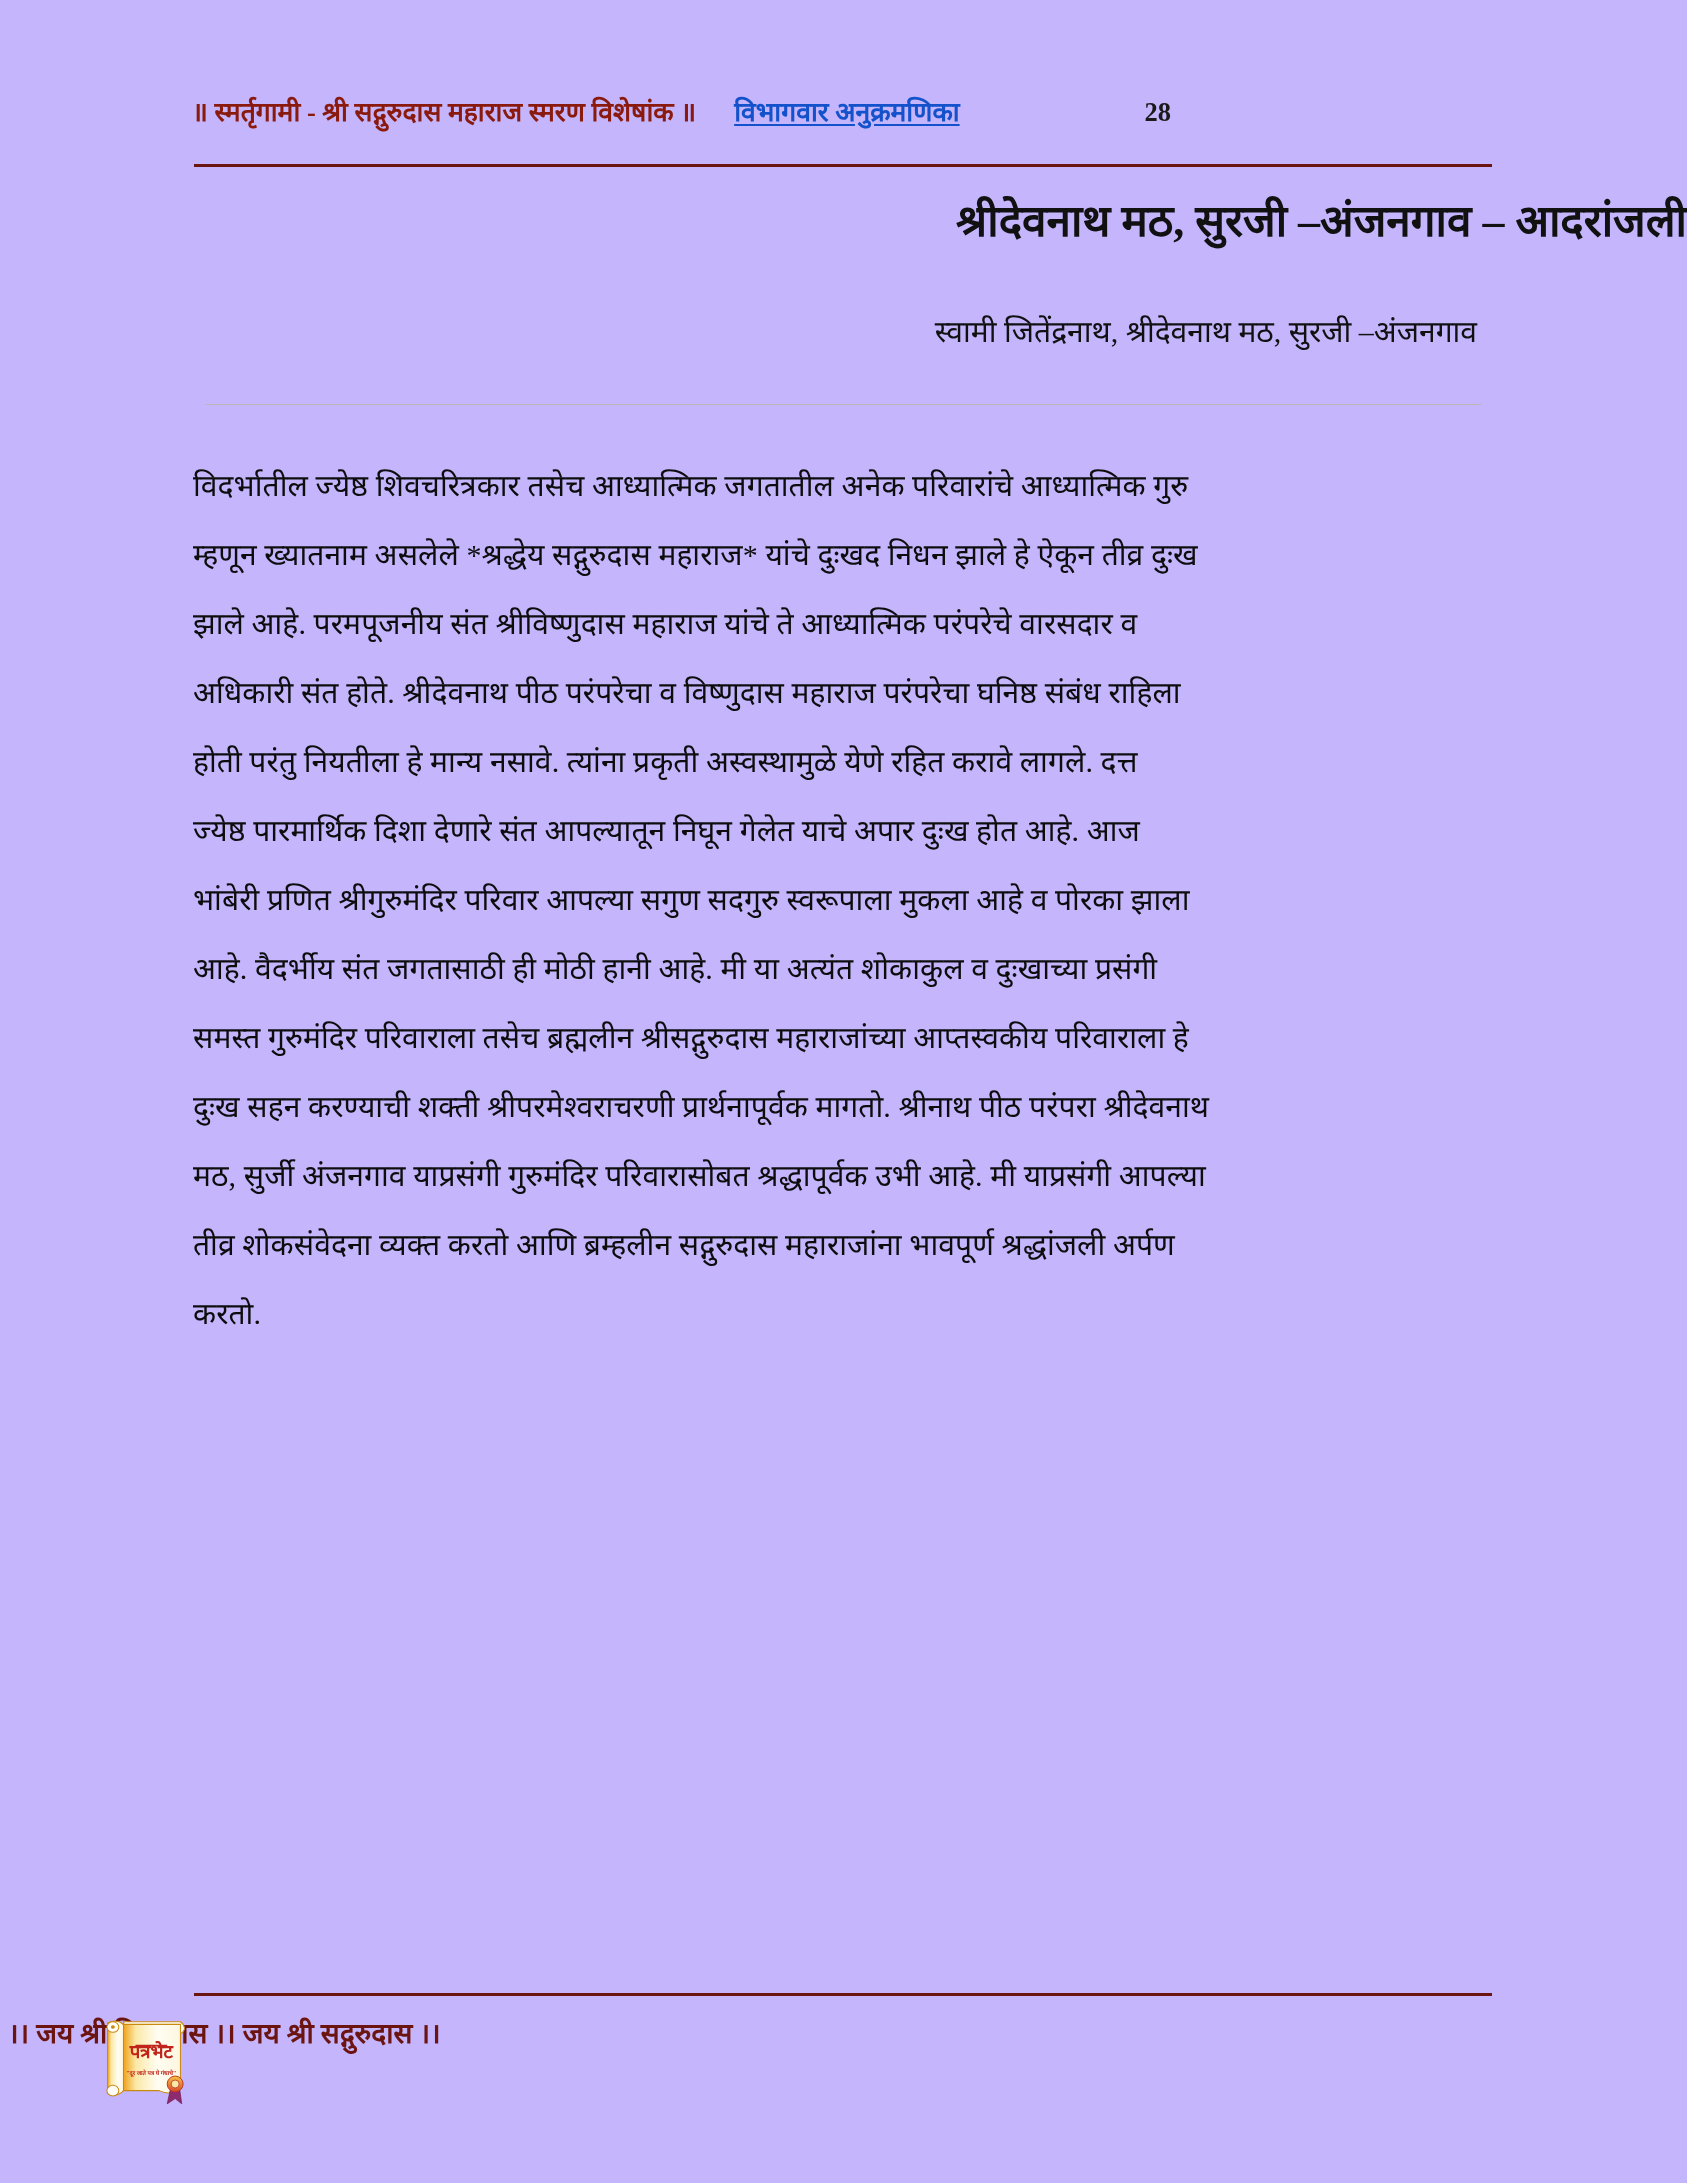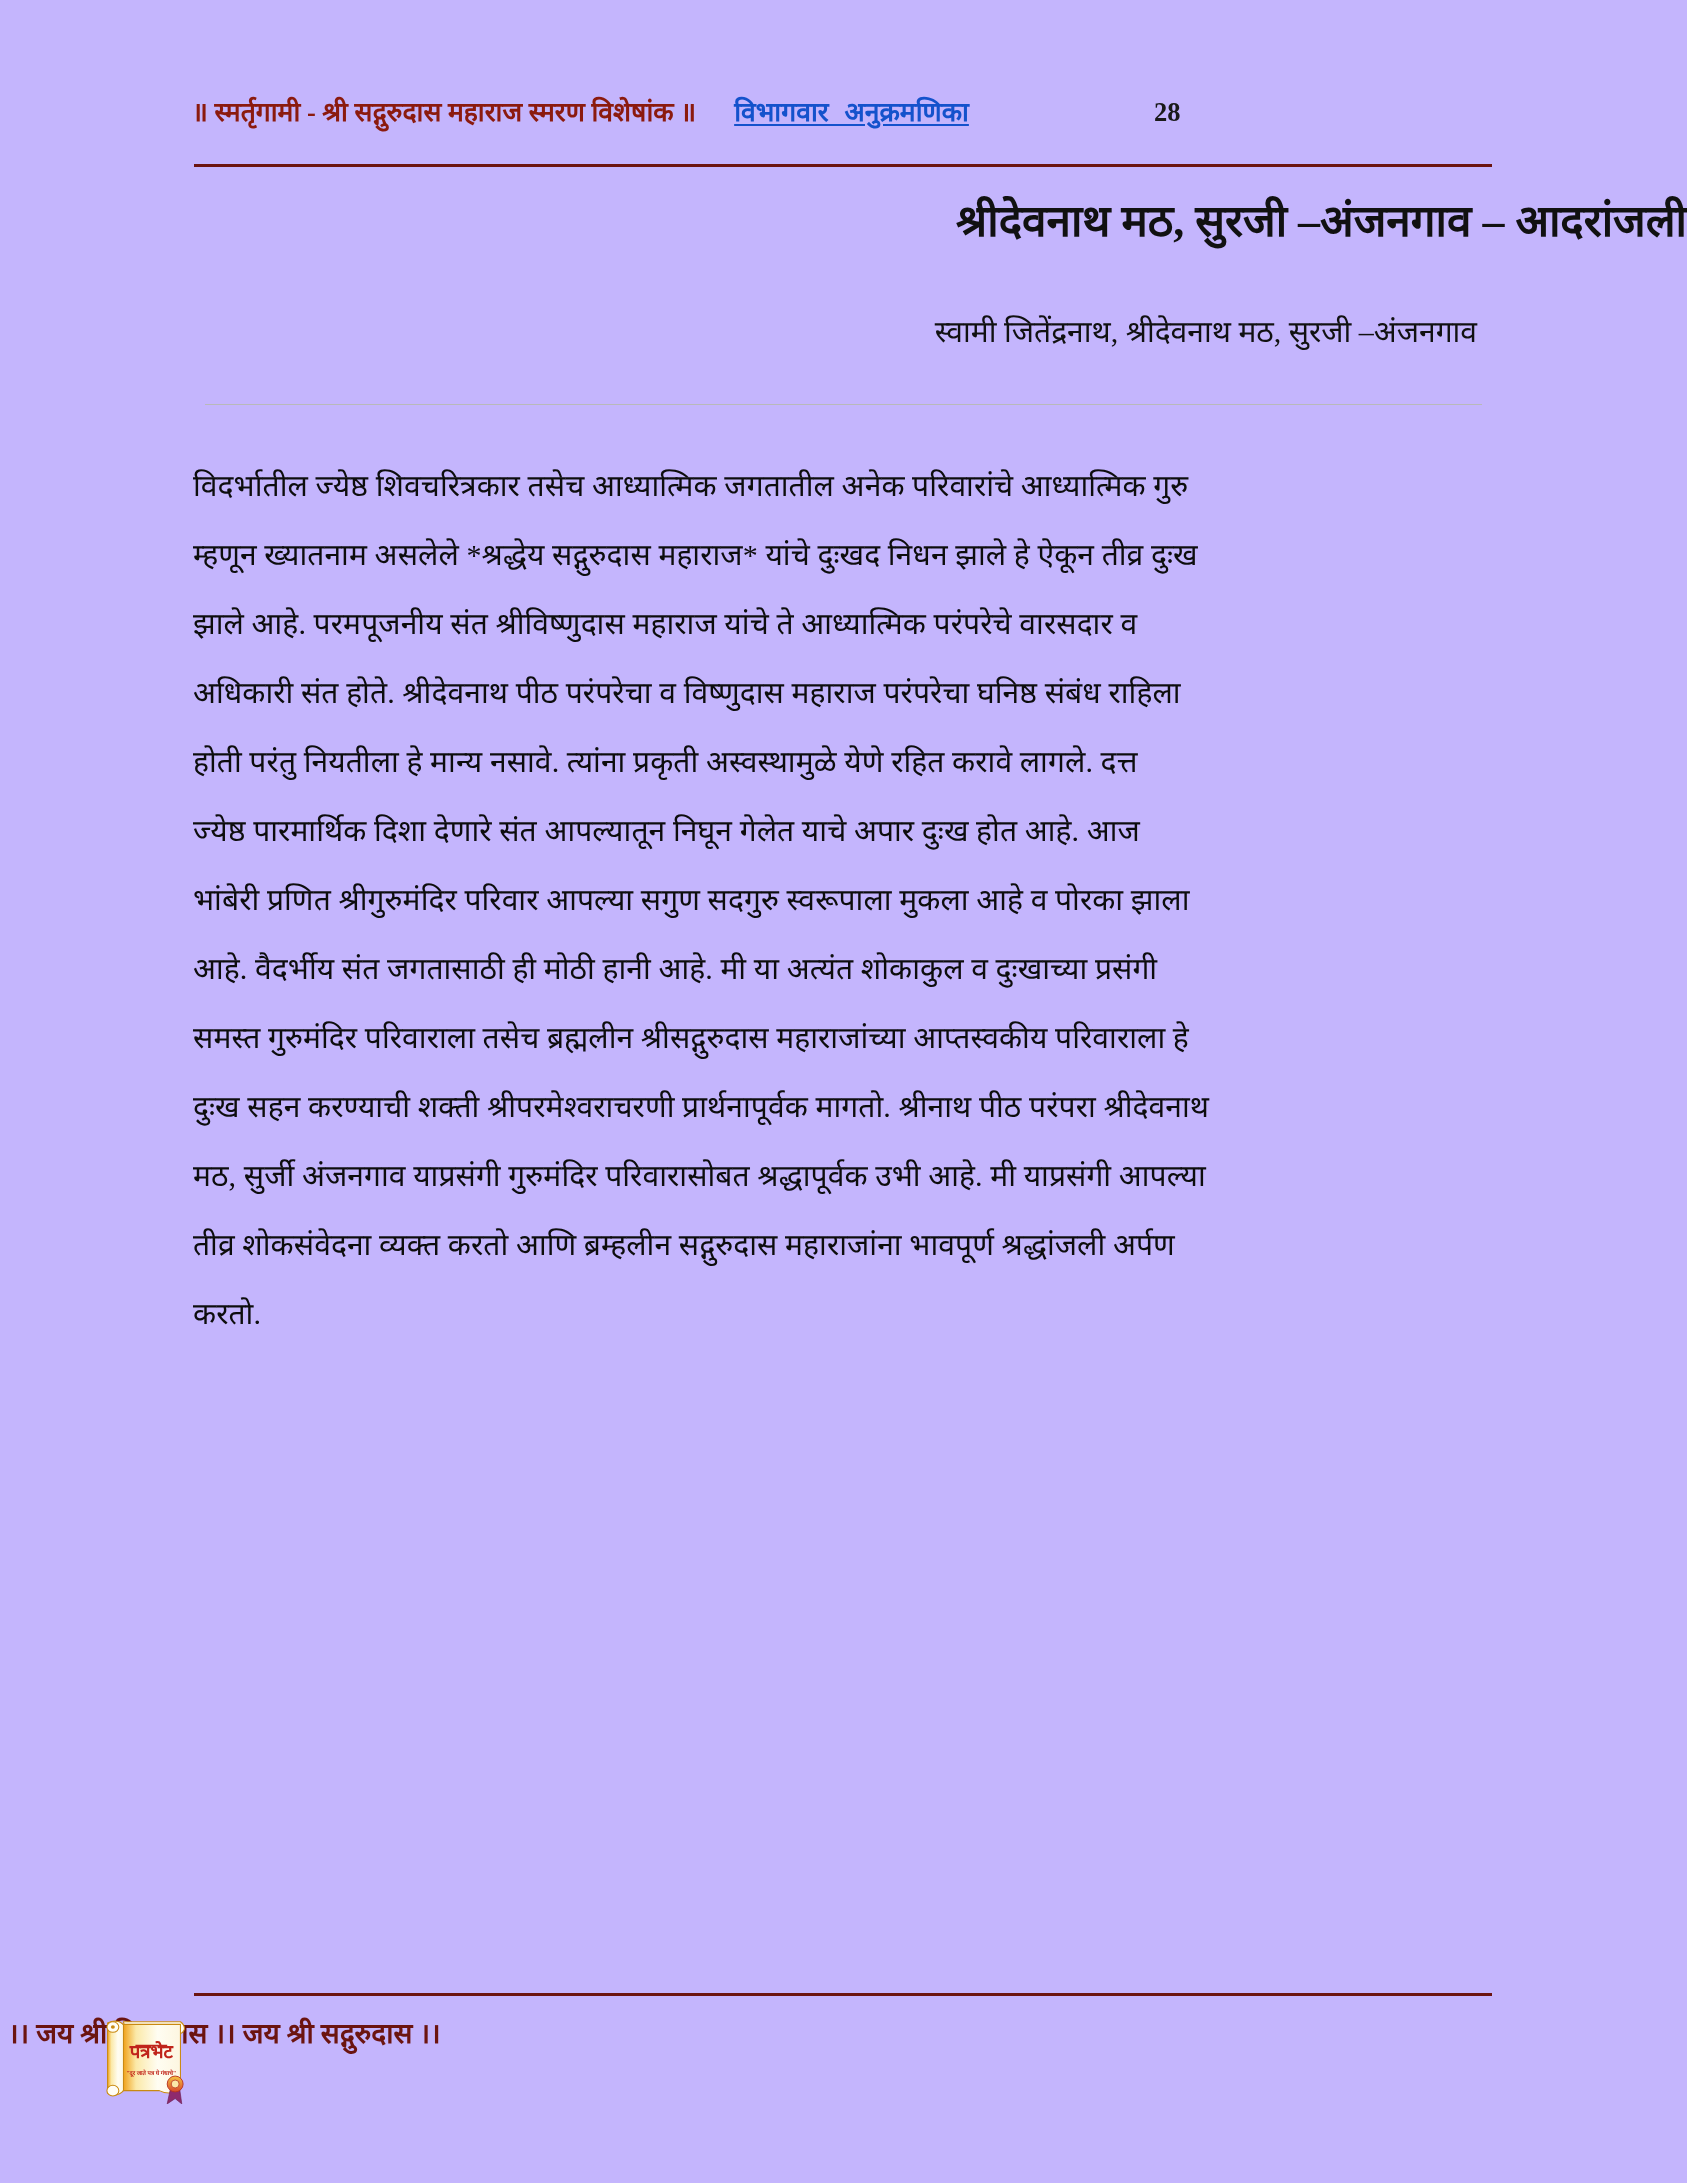--- a/index.html
+++ b/index.html
@@ -31,21 +31,21 @@
   }
   .header-title {
     font-family: "Liberation Serif", "DejaVu Serif", serif;
     font-weight: bold;
     font-size: 26.5px;
     color: #8b1a0e;
     white-space: nowrap;
     letter-spacing: 0px;
   }
   .header-link {
-    font-family: Liberation Mono, monospace;
+    font-family: Liberation Serif, serif;
     font-weight: bold;
     font-size: 26.5px;
     color: #1452cc;
     text-decoration: underline;
     text-underline-offset: 3.3px;
     margin-left: 38px;
     white-space: nowrap;
     cursor: pointer;
   }
   .header-pageno {

